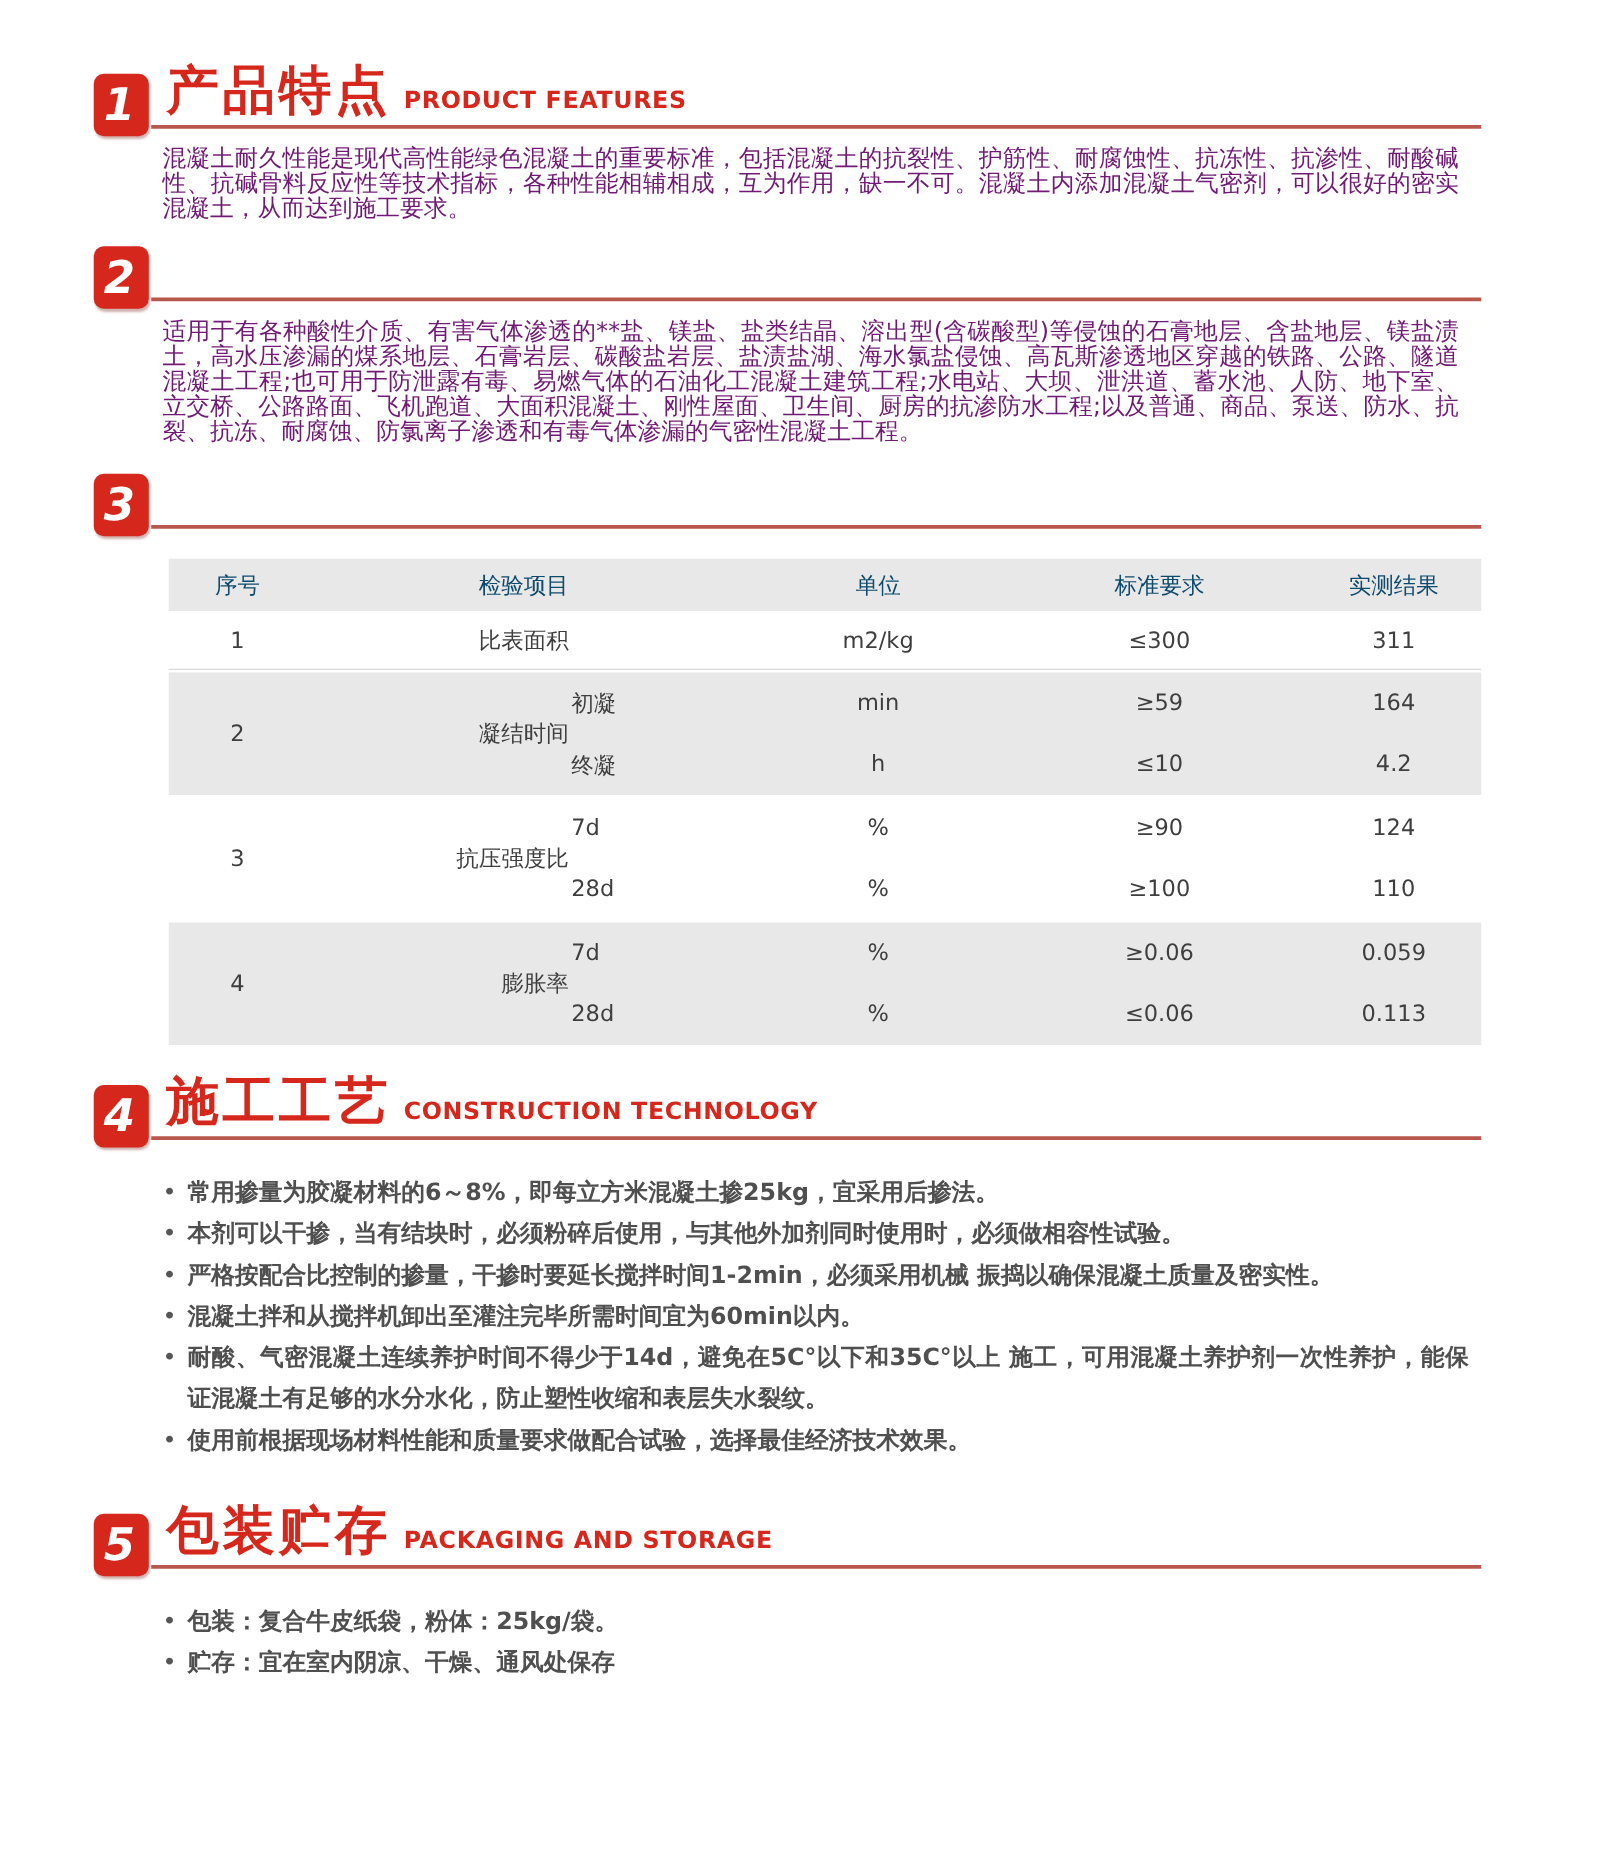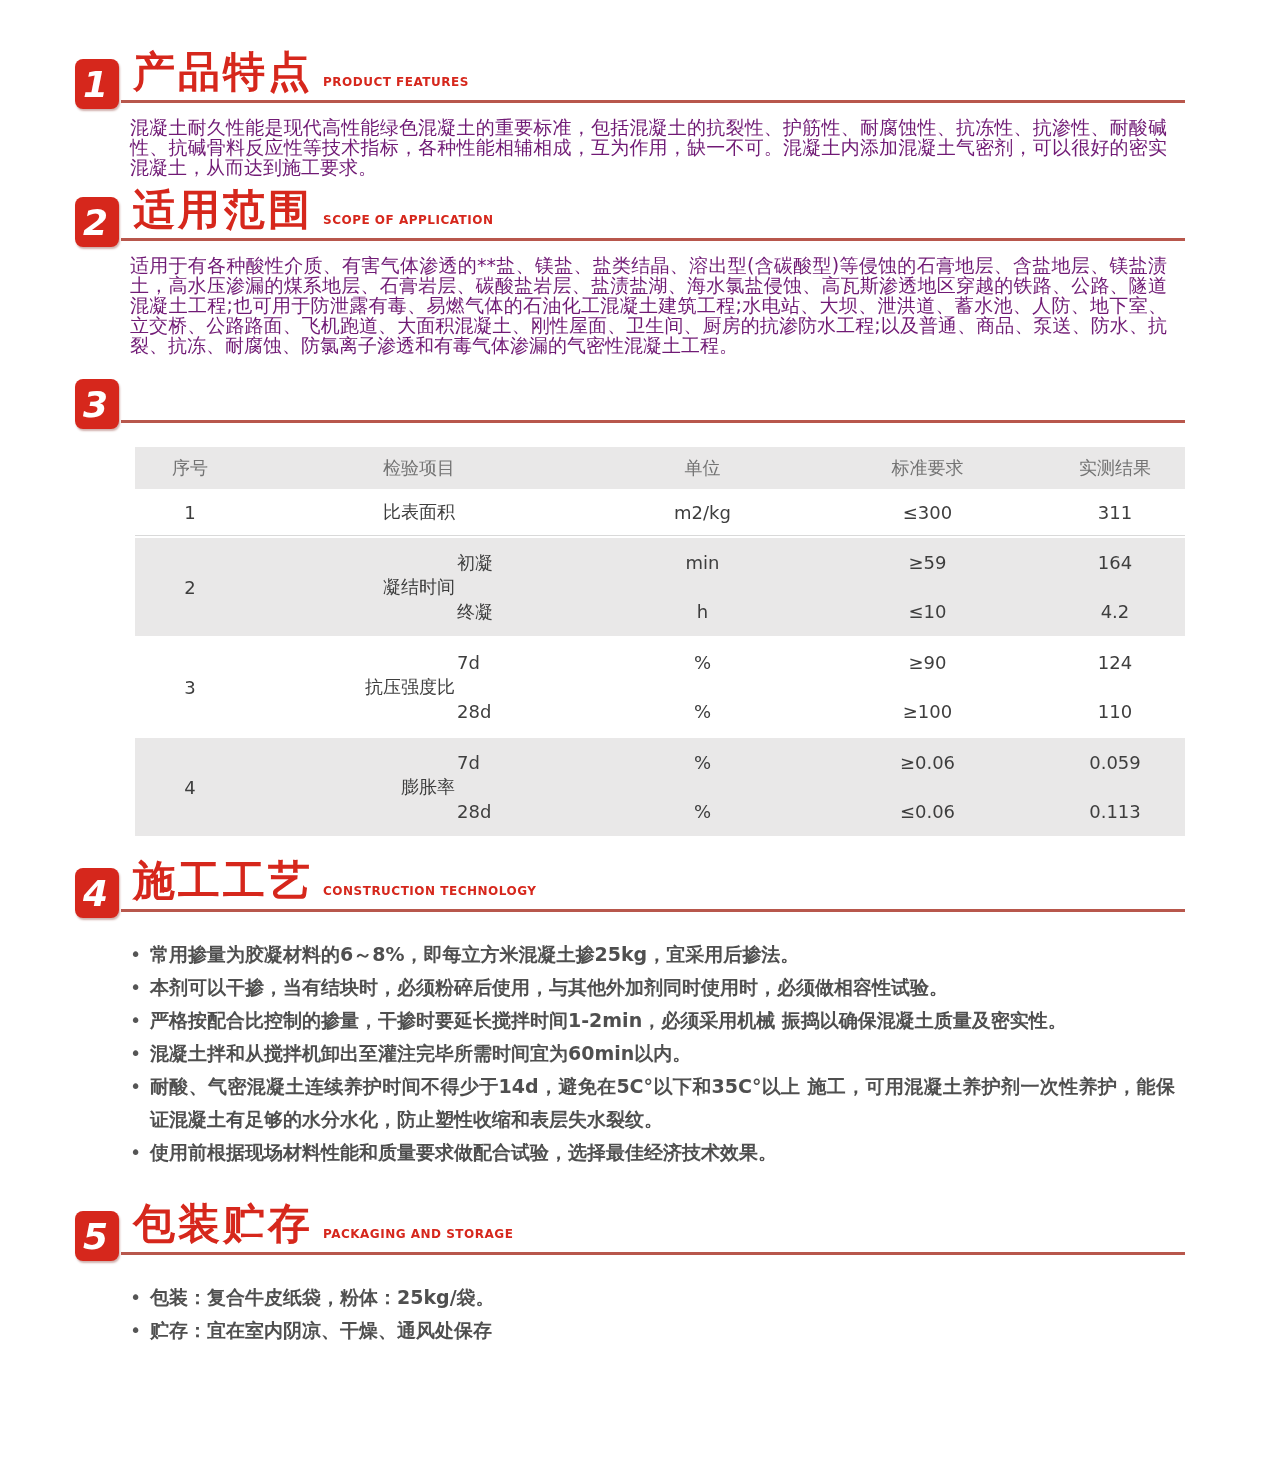--- a/index.html
+++ b/index.html
@@ -14,30 +14,30 @@
   .badge {
     position: absolute; left: 0; bottom: -4px; width: 44px; height: 50px;
     background: #d6271c; border-radius: 8px; color: #ffffff;
     font-style: italic; font-weight: bold; font-size: 36px;
     display: flex; align-items: center; justify-content: center;
     padding-right: 3px; box-sizing: border-box;
     box-shadow: 1px 2px 2px rgba(120,30,20,0.35);
   }
   .titles { position: absolute; left: 58px; bottom: 5px; display: flex; align-items: baseline; gap: 10px; color: #d6271c; white-space: nowrap; }
   .zh { font-size: 42px; font-weight: bold; letter-spacing: 3px; }
-  .en { font-size: 12px; font-weight: bold; letter-spacing: 0.5px; }
+  .en { font-size: 19px; font-weight: bold; letter-spacing: 0.5px; }
 
   .body-text {
     margin: 12px 18px 0 55px; font-size: 19px; line-height: 20px;
     color: #701a75; text-align: justify;
   }
 
   .ptable { margin: 22px 0 0 60px; width: 1050px; font-size: 18px; color: #3e3e3e; }
   .t-row { display: grid; grid-template-columns: 110px 210px 140px 215px 235px 140px; align-items: center; }
-  .t-head { background: #e9e8e8; height: 42px; font-size: 18px; color: #737373; }
+  .t-head { background: #e9e8e8; height: 42px; font-size: 18px; color: #0c4a6e; }
   .t-single { height: 46px; background: #ffffff; border-bottom: 1px solid #d9d9d9; }
   .t-double { grid-auto-rows: 49px; margin-top: 2px; }
   .t-gray { background: #e9e8e8; }
   .t-white { background: #ffffff; }
   .cell { box-sizing: border-box; }
   .rspan { grid-row: span 2; }
   .c-no { text-align: center; }
   .c-item { text-align: right; }
   .c-sub { text-align: left; padding-left: 2px; }
   .c-unit, .c-std, .c-res { text-align: center; }
@@ -66,24 +66,20 @@
         <span class="en">PRODUCT FEATURES</span>
       </div>
     </div>
     <p class="body-text">混凝土耐久性能是现代高性能绿色混凝土的重要标准，包括混凝土的抗裂性、护筋性、耐腐蚀性、抗冻性、抗渗性、耐酸碱性、抗碱骨料反应性等技术指标，各种性能相辅相成，互为作用，缺一不可。混凝土内添加混凝土气密剂，可以很好的密实混凝土，从而达到施工要求。</p>
   </div>
 
   <div class="sec mt-s2">
     <div class="sec-header">
       <div class="rule"></div>
       <div class="badge">2</div>
-      <div class="titles">
-        <span class="zh">适用范围</span>
-        <span class="en">SCOPE OF APPLICATION</span>
-      </div>
     </div>
     <p class="body-text">适用于有各种酸性介质、有害气体渗透的**盐、镁盐、盐类结晶、溶出型(含碳酸型)等侵蚀的石膏地层、含盐地层、镁盐渍土，高水压渗漏的煤系地层、石膏岩层、碳酸盐岩层、盐渍盐湖、海水氯盐侵蚀、高瓦斯渗透地区穿越的铁路、公路、隧道混凝土工程;也可用于防泄露有毒、易燃气体的石油化工混凝土建筑工程;水电站、大坝、泄洪道、蓄水池、人防、地下室、立交桥、公路路面、飞机跑道、大面积混凝土、刚性屋面、卫生间、厨房的抗渗防水工程;以及普通、商品、泵送、防水、抗裂、抗冻、耐腐蚀、防氯离子渗透和有毒气体渗漏的气密性混凝土工程。</p>
   </div>
 
   <div class="sec mt-s3">
     <div class="sec-header">
       <div class="rule"></div>
       <div class="badge">3</div>
     </div>
 

